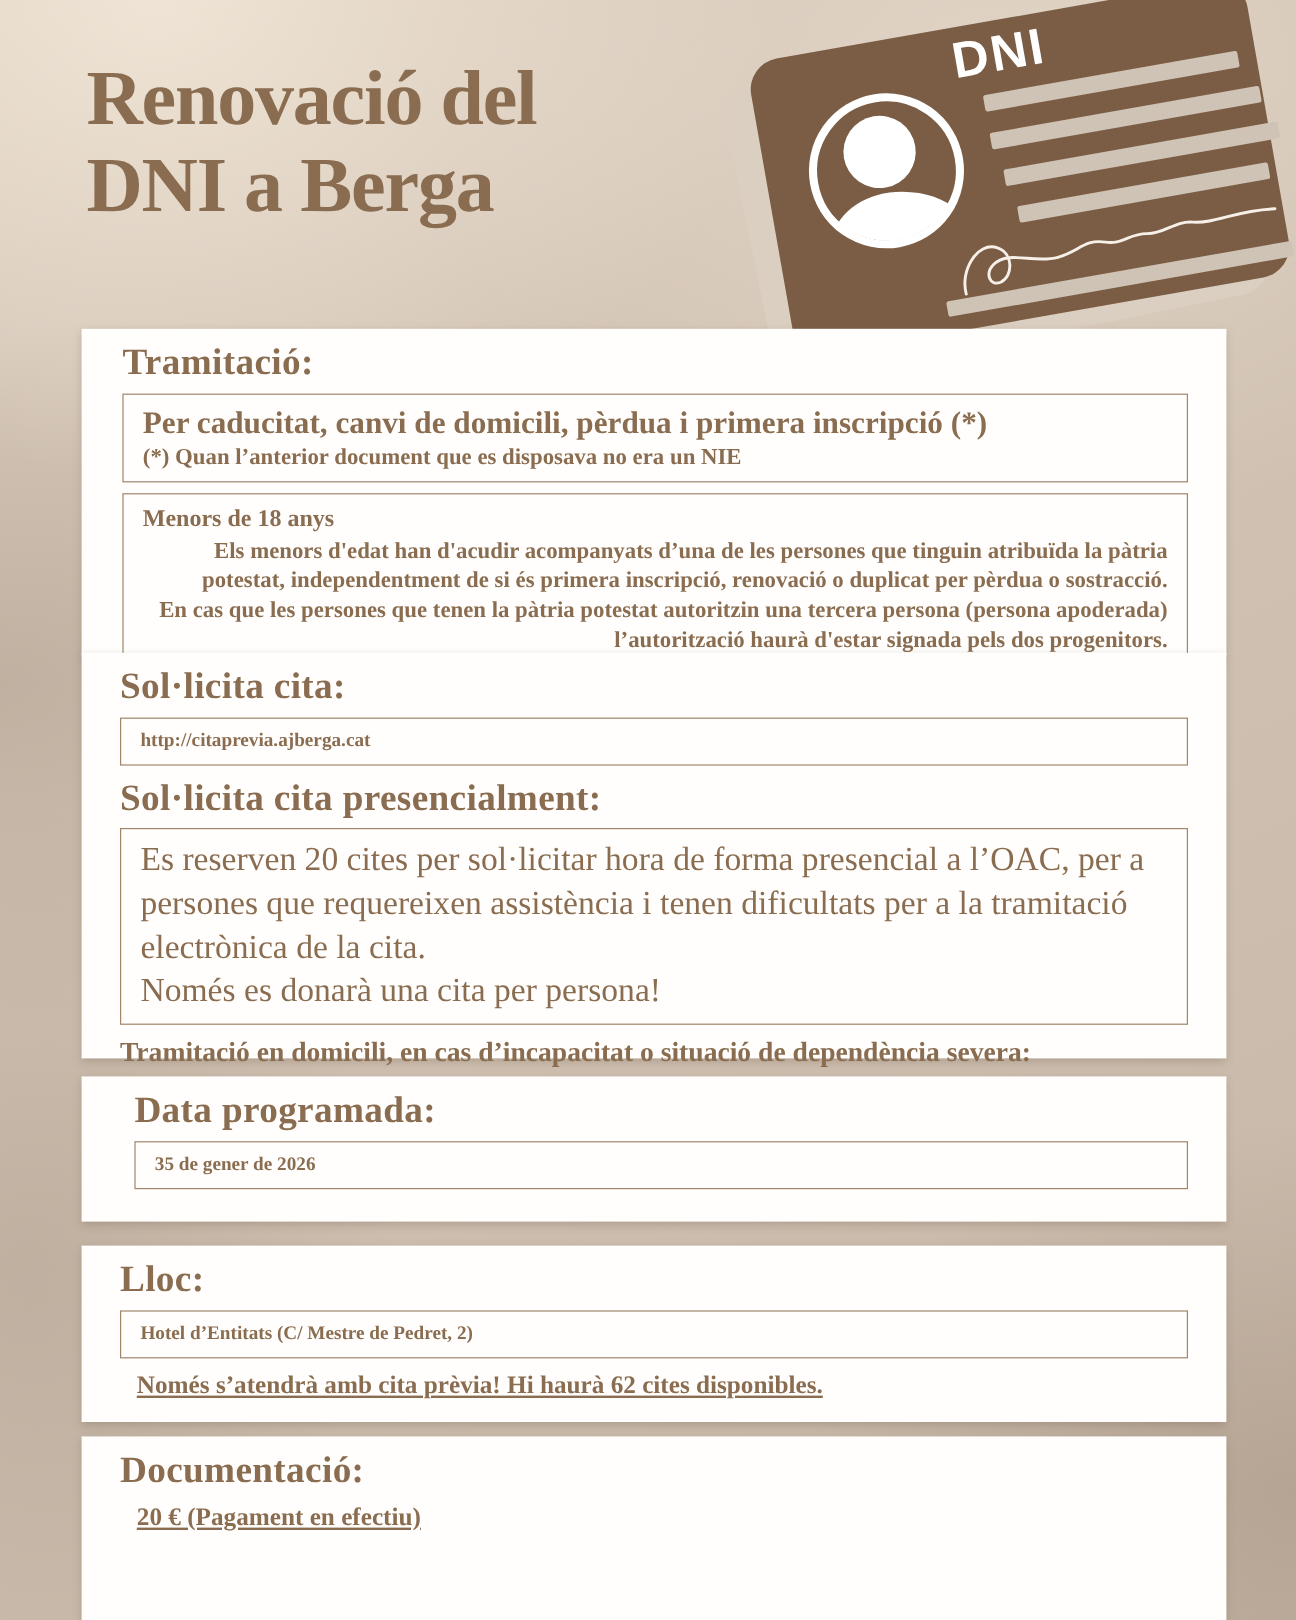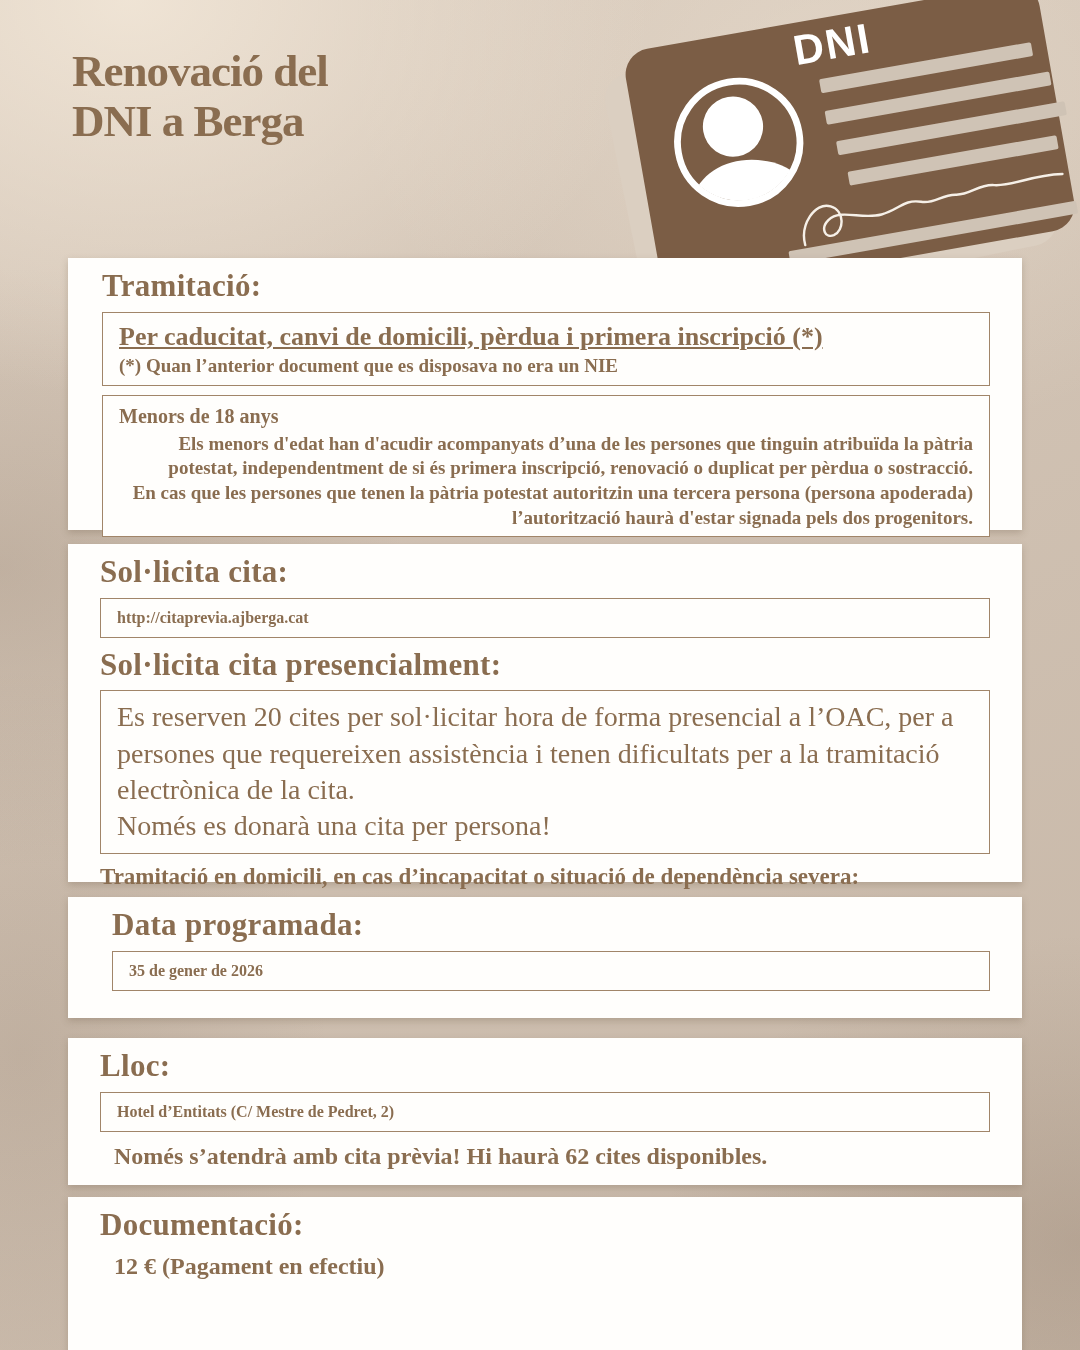--- a/index.html
+++ b/index.html
@@ -10,21 +10,21 @@
     background-image:
       radial-gradient(950px 720px at 12% 0%, rgba(243,232,217,0.85), rgba(243,232,217,0) 55%),
       radial-gradient(820px 600px at 78% 6%, rgba(240,229,214,0.45), rgba(240,229,214,0) 60%),
       radial-gradient(700px 520px at 0% 42%, rgba(118,95,76,0.20), rgba(118,95,76,0) 58%),
       radial-gradient(560px 700px at 2% 78%, rgba(118,95,76,0.16), rgba(118,95,76,0) 55%),
       radial-gradient(760px 560px at 100% 92%, rgba(118,95,76,0.22), rgba(118,95,76,0) 55%),
       linear-gradient(155deg, rgba(233,221,206,0.45) 0%, rgba(186,168,148,0.30) 100%);
   }
   .title{
     position:absolute;left:72px;top:46px;width:560px;
-    font-size:45px;line-height:1.12;font-weight:bold;color:var(--accent,#8a6d50);
+    font-size:65px;line-height:1.12;font-weight:bold;color:var(--accent,#8a6d50);
     letter-spacing:-1px;white-space:pre-line;
   }
   
   .card-wrap{position:absolute;left:640px;top:15px;width:420px;height:250px;transform:rotate(-10deg);}
   .card-shadow{position:absolute;left:0;top:0;width:100%;height:100%;
     transform:translate(-22px,16px) rotate(-1.5deg);
     background:#dbcfc1;border-radius:26px;}
   .card{position:absolute;left:0;top:0;width:100%;height:100%;
     background:var(--card_brown,#7b5d45);border-radius:26px;}
   .card-dni{position:absolute;left:170px;top:4px;
@@ -35,38 +35,38 @@
   .cl2{left:190px;top:92px;width:228px;}
   .cl3{left:196px;top:124px;width:232px;}
   .cl4{left:202px;top:156px;width:212px;}
   .cl5{left:130px;top:224px;width:292px;height:13px;}
   .card-avatar{position:absolute;left:32px;top:40px;}
   .card-sign{position:absolute;left:138px;top:172px;}
   
   .panel{position:absolute;left:68px;width:954px;box-sizing:border-box;
     background:var(--panel,#fffefc);box-shadow:0 3px 7px rgba(108,88,68,0.28);
     padding:6px 32px 0;}
-  .p1{top:258px;height:272px;padding-left:34px;}
+  .p1{top:274px;height:272px;padding-left:34px;}
   .p2{top:544px;height:338px;}
   .p3{top:897px;height:121px;padding-left:44px;}
   .p4{top:1038px;height:147px;}
   .p5{top:1197px;height:198px;}
   .sec-h{font-size:31px;line-height:1.15;font-weight:bold;color:var(--accent,#8a6d50);
     margin:4px 0 8px;letter-spacing:0.3px;}
   .ibox{border:1.5px solid var(--border,#a18569);background:var(--panel,#fffefc);
     padding:6px 16px;margin-bottom:9px;}
-  .ibox-title-lg{font-size:26px;line-height:1.2;font-weight:bold;color:var(--accent,#8a6d50);margin:2px 0 2px;text-decoration:underline;}
+  .ibox-title-lg{font-size:26px;line-height:1.2;font-weight:bold;color:var(--accent,#8a6d50);margin:2px 0 2px;}
   .ibox-note{font-size:19px;line-height:1.3;font-weight:bold;color:var(--accent,#8a6d50);}
   .ibox-title{font-size:20px;line-height:1.2;font-weight:bold;color:var(--accent,#8a6d50);margin:2px 0 4px;}
   .body-text{font-size:19px;line-height:1.3;font-weight:bold;color:var(--accent,#8a6d50);white-space:pre-line;text-align:right;}
   .body-text-md{font-size:28px;line-height:1.3;font-weight:normal;color:var(--accent,#8a6d50);white-space:pre-line;padding:2px 0;}
   .value-text{font-size:16px;line-height:1.25;font-weight:bold;color:var(--accent,#8a6d50);padding:3px 0;}
   .value-sm{font-size:21px;line-height:1.25;font-weight:bold;color:var(--accent,#8a6d50);padding:2px 0;}
   .mid-label{font-size:23px;line-height:1.2;font-weight:bold;color:var(--accent,#8a6d50);margin:4px 0 10px;}
-  .note-text{font-size:24px;line-height:1.3;font-weight:bold;color:var(--accent,#8a6d50);margin:2px 0 0 14px;}
+  .note-text{font-size:21px;line-height:1.3;font-weight:bold;color:var(--accent,#8a6d50);margin:2px 0 0 14px;text-decoration:underline;}
   a.plain{color:inherit;text-decoration:none;cursor:pointer;}
 </style>
 </head>
 <body>
 
 <div class="page">
 
   <div class="title">Renovació del
 DNI a Berga</div>
 
@@ -140,16 +140,16 @@
   <div class="panel p4">
     <div class="sec-h">Lloc:</div>
     <div class="ibox">
       <div class="value-text">Hotel d’Entitats (C/ Mestre de Pedret, 2)</div>
     </div>
     <div class="note-text">Només s’atendrà amb cita prèvia! Hi haurà 62 cites disponibles.</div>
   </div>
 
   <div class="panel p5">
     <div class="sec-h">Documentació:</div>
-    <div class="note-text">12 € (Pagament en efectiu)</div>
+    <div class="note-text">20 € (Pagament en efectiu)</div>
   </div>
 
 </div>
 
 </body></html>

